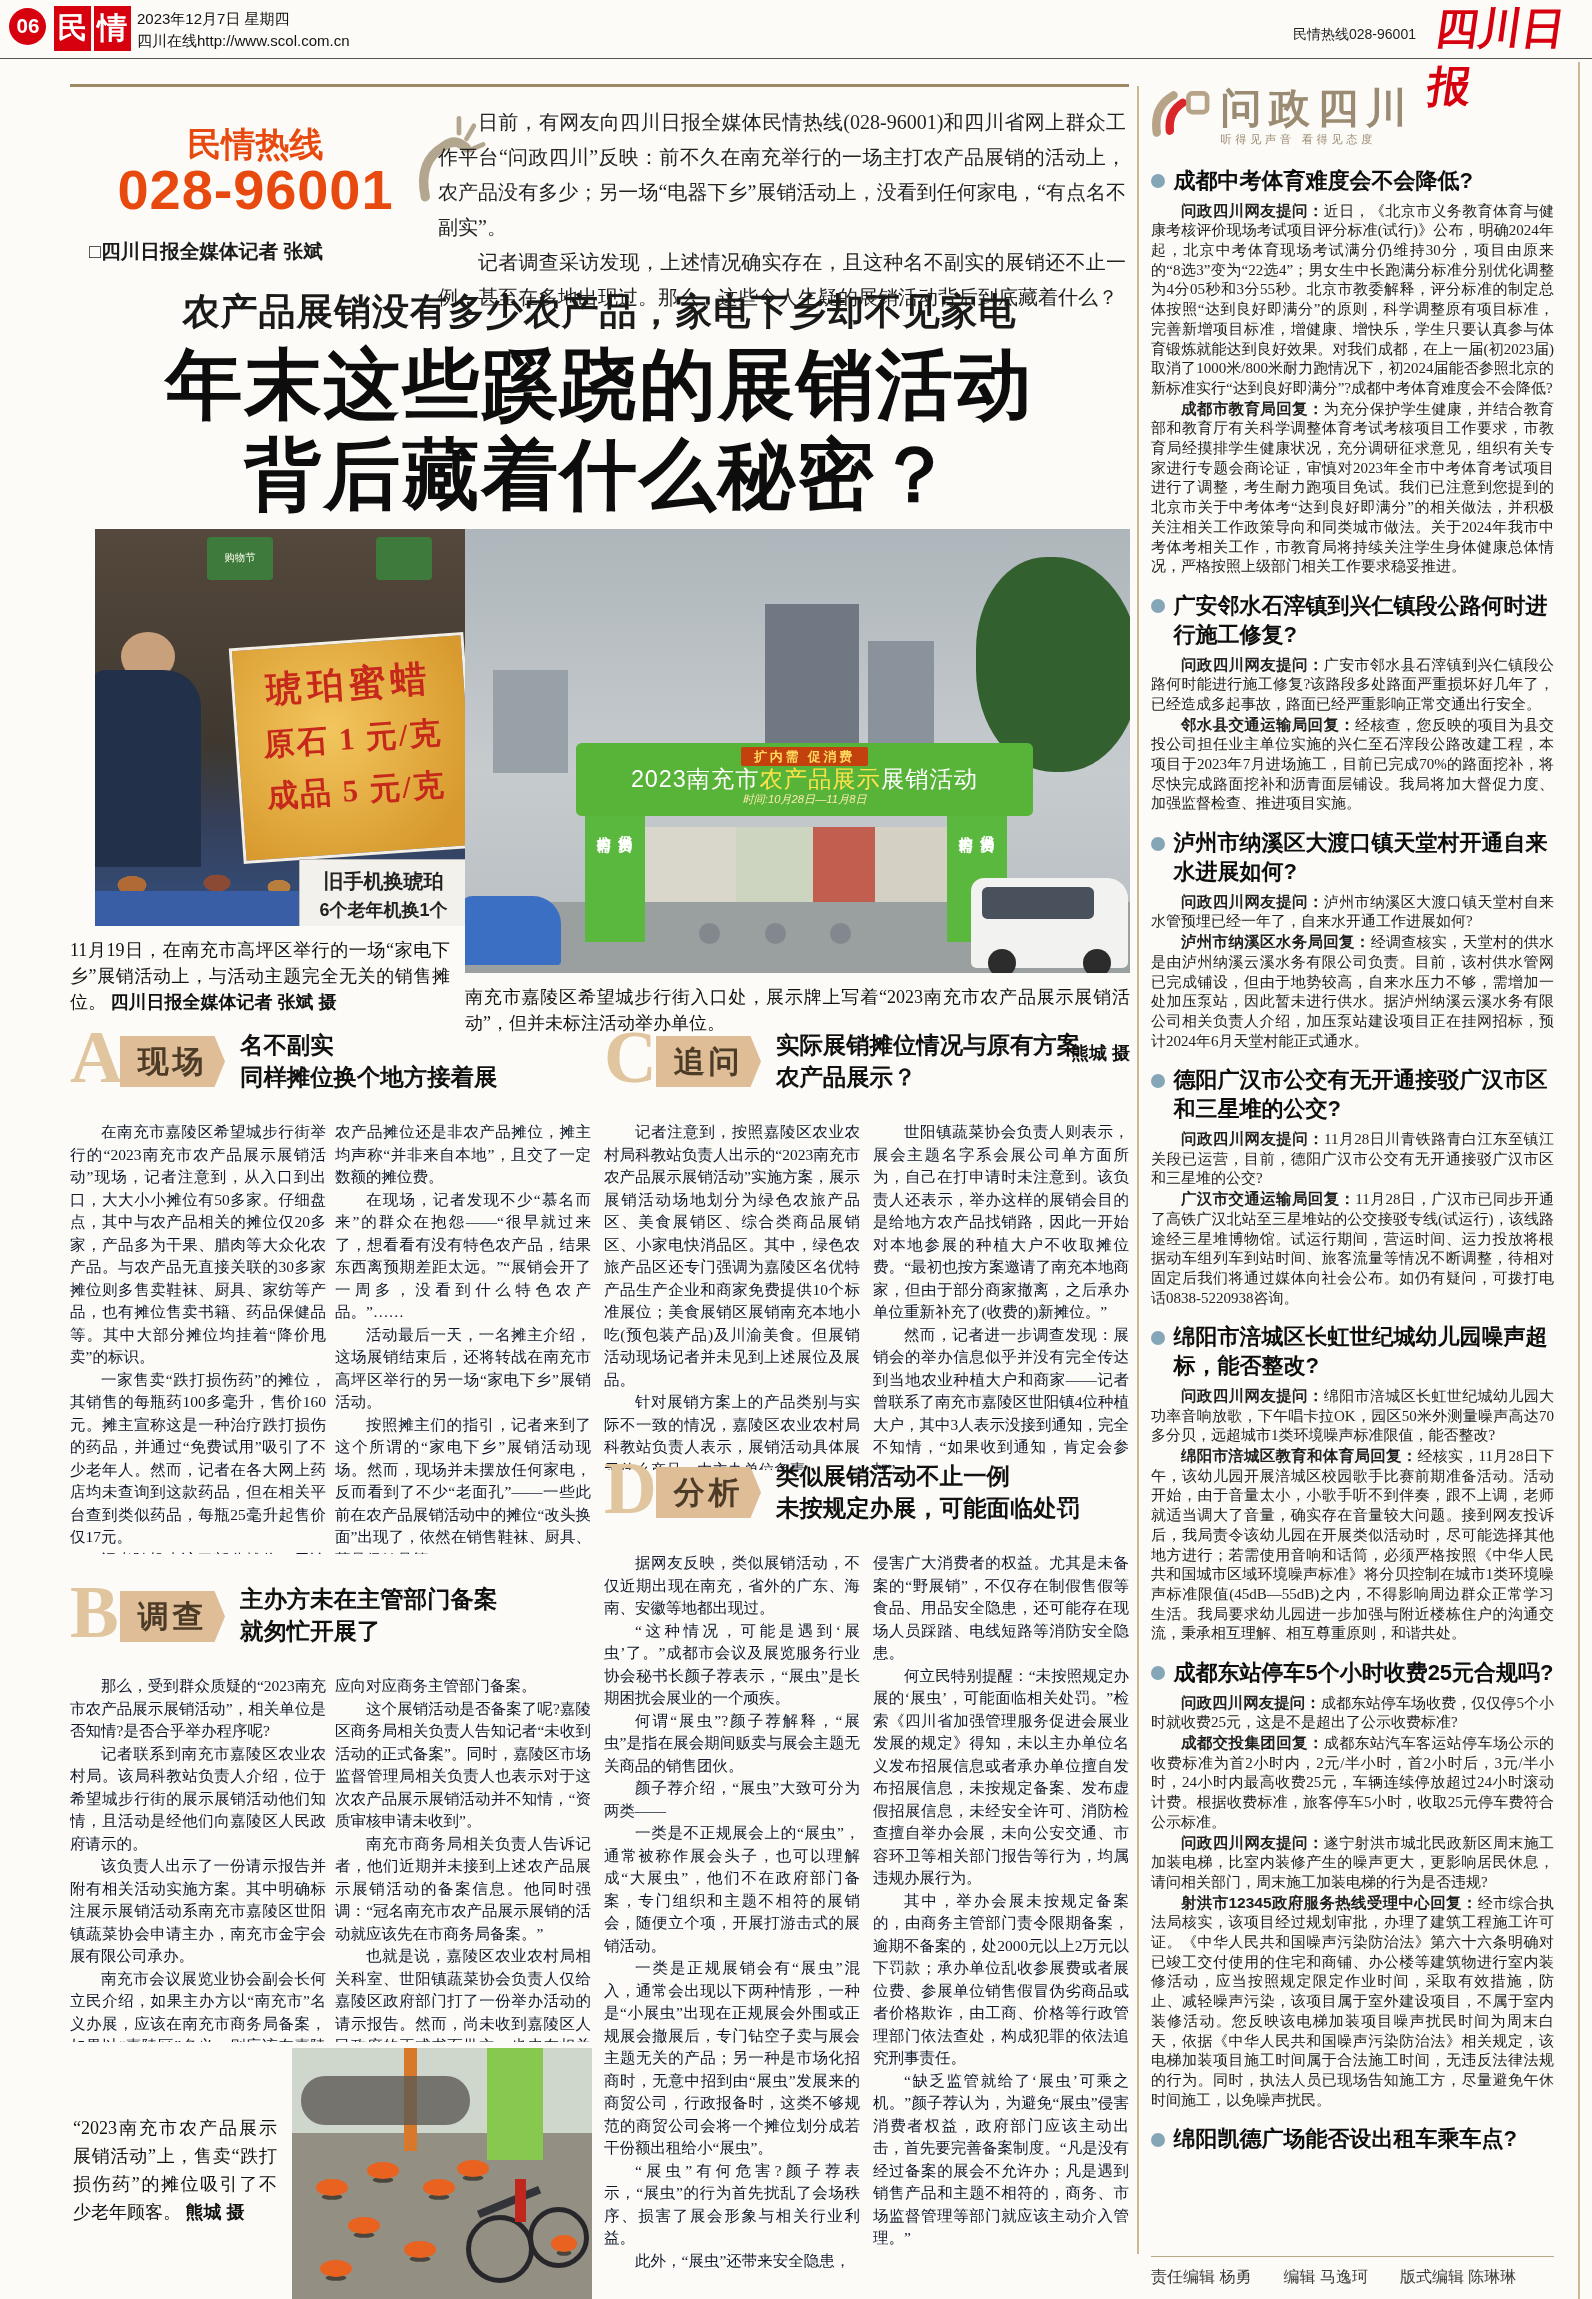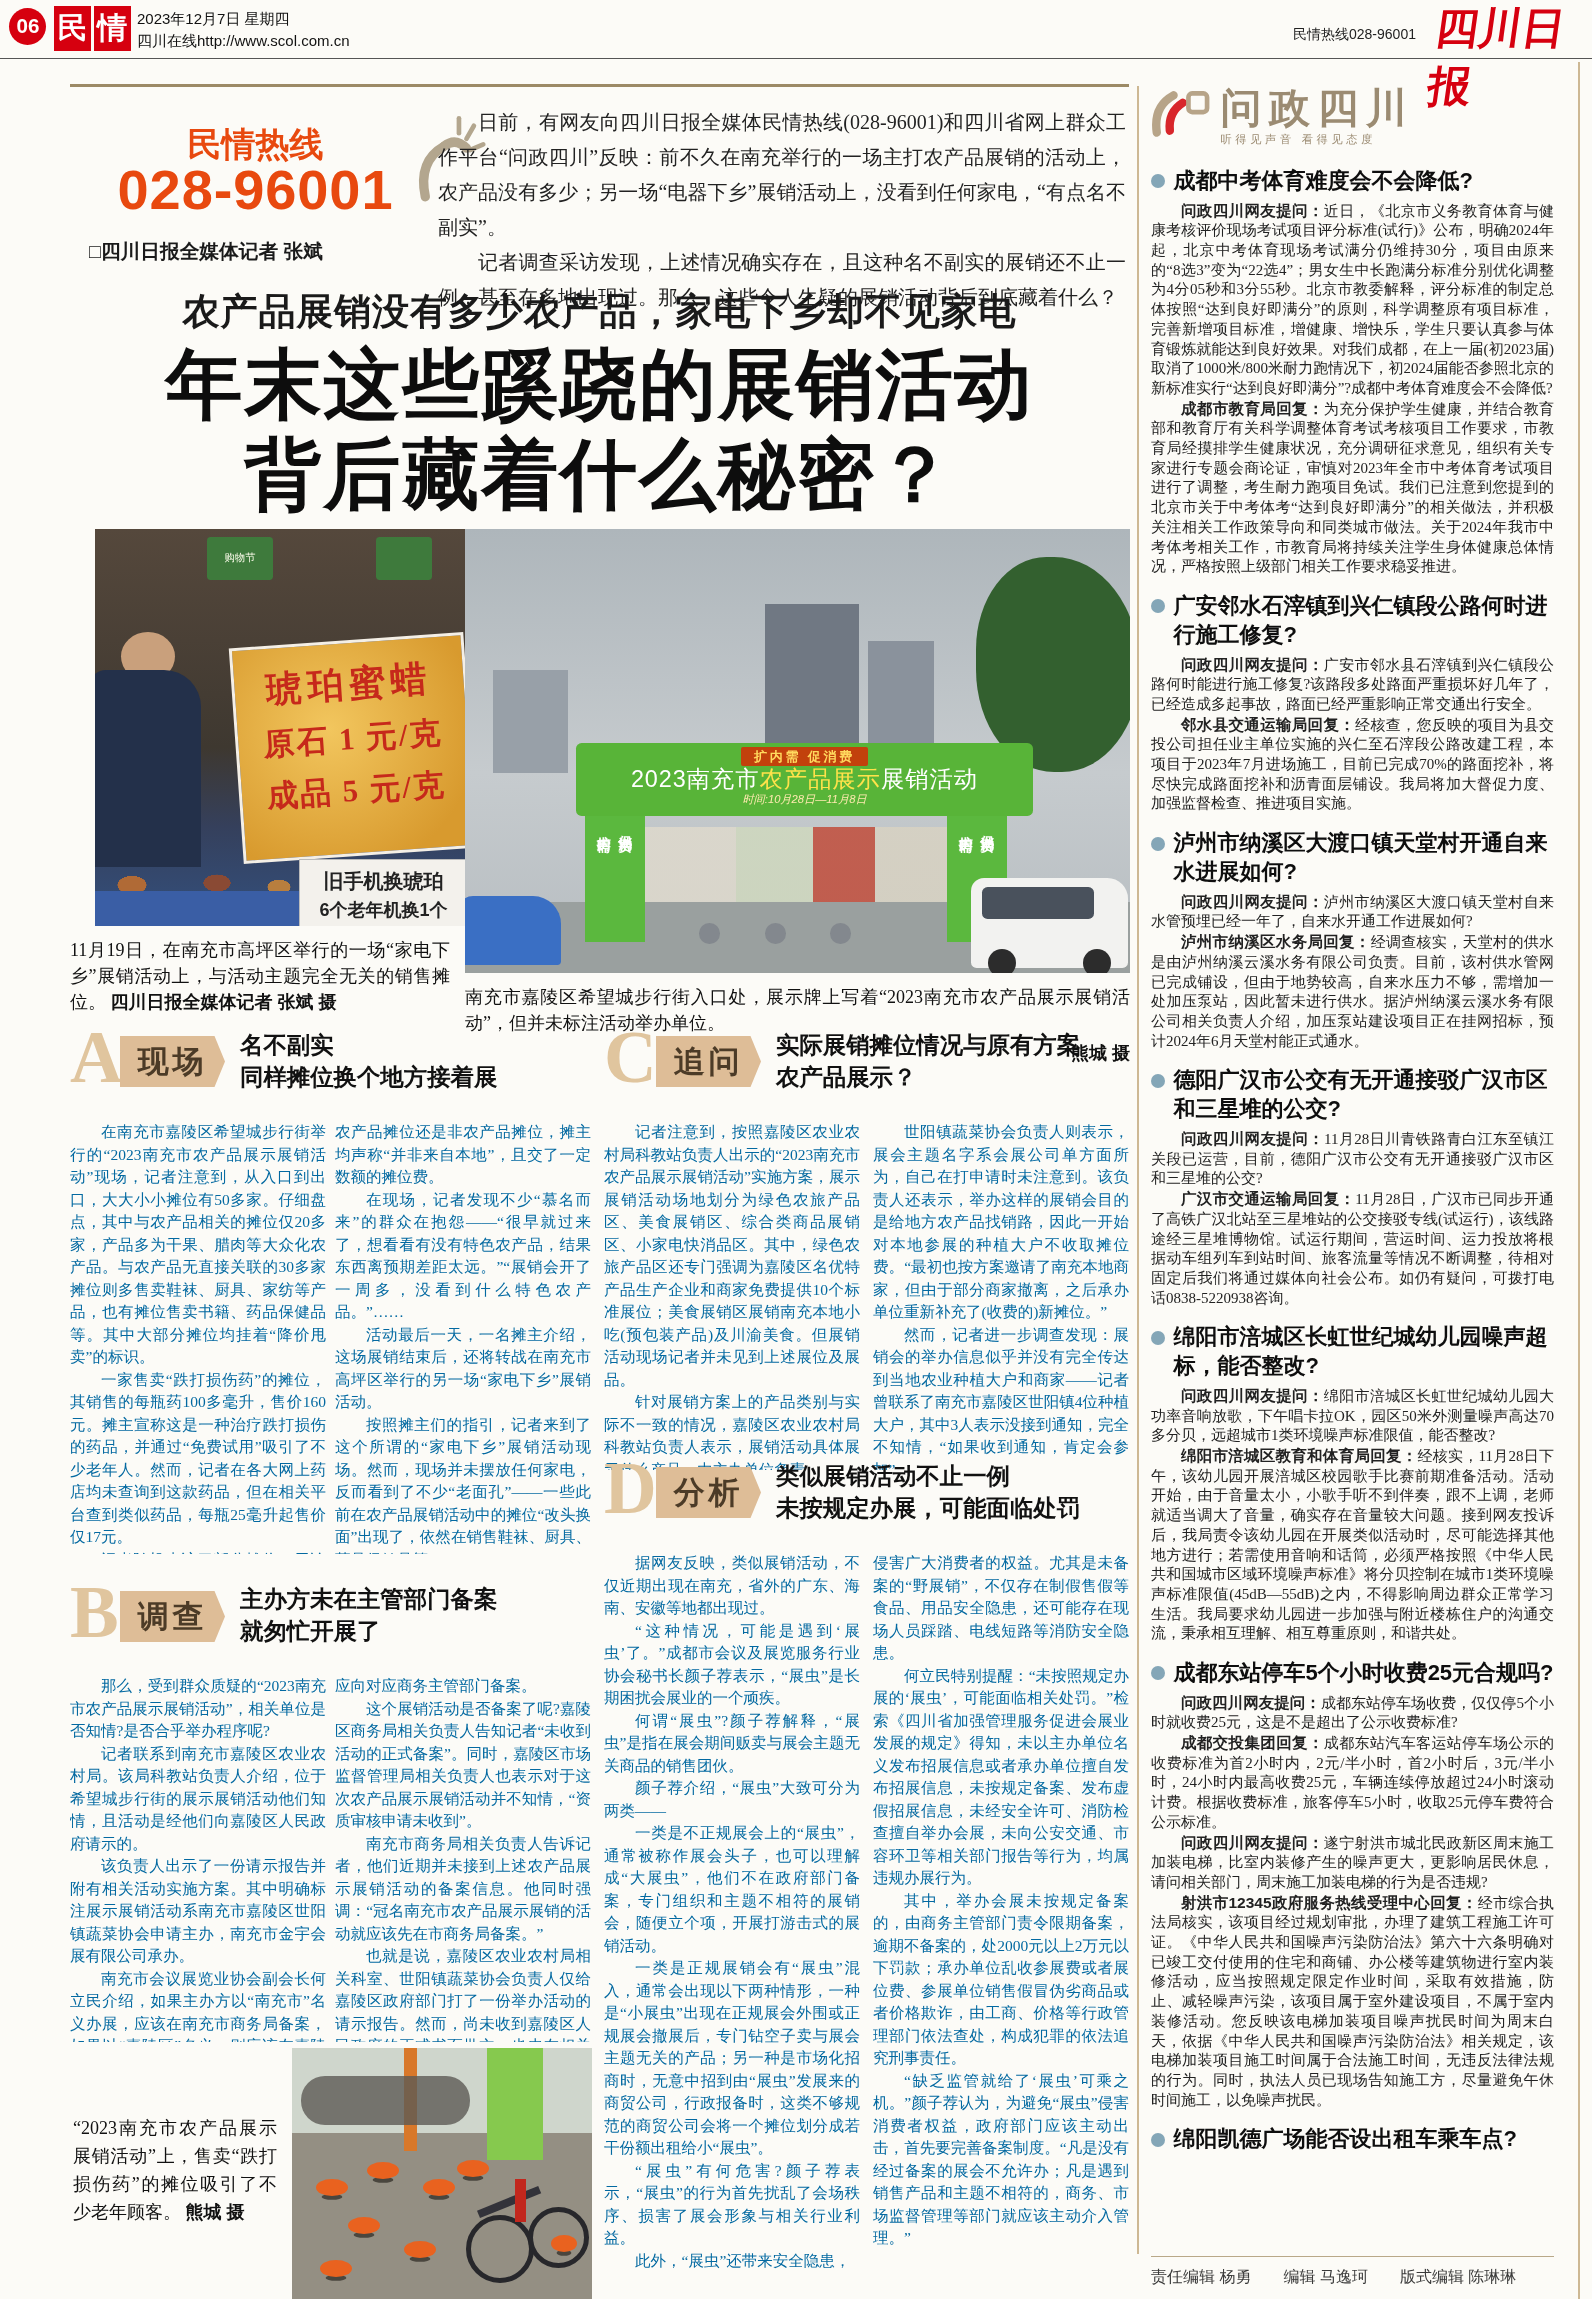--- a/index.html
+++ b/index.html
@@ -96,21 +96,21 @@
   .stool{width:32px;height:17px;background:#e9621f;border-radius:50%;box-shadow:0 9.4px 0 -5.6px #4a463e;}
   .bike-wheel{width:58px;height:58px;border:5.6px solid #27272b;border-radius:50%;background:transparent;}
   .bike-frame{left:184px;top:150px;width:66px;height:7.5px;background:#33333a;transform:rotate(-22deg);}
   .cap3{left:73px;top:2114px;width:204px;font-size:18px;line-height:28px;}
   
   .sec-letter{font-family:"Liberation Serif",serif;font-size:73px;font-weight:bold;color:#e0c59e;line-height:73px;}
   .badge{width:105px;height:51px;background:#debd97;color:#4c3b27;font-size:31px;font-weight:bold;
     font-family:"Liberation Serif",serif;display:flex;align-items:center;justify-content:center;letter-spacing:3.7px;
     clip-path:polygon(0 0,90% 0,100% 50%,90% 100%,0 100%);}
   .sec-title{font-size:23.4px;font-weight:bold;line-height:32px;color:#111;}
-  .col{font-family:"Liberation Serif",serif;font-size:15.5px;line-height:22.5px;text-align:justify;color:#0369a1;}
+  .col{font-family:"Liberation Serif",serif;font-size:15.5px;line-height:22.5px;text-align:justify;color:#0f172a;}
   .col p{margin:0;text-indent:2em;}
   .col.cont p:first-child{text-indent:0;}
   .colbox{overflow:hidden;}
   
   .right-col{left:1151px;top:86px;width:403px;height:2166px;overflow:hidden;}
   .wz-logo{display:flex;align-items:flex-start;gap:9.4px;margin-bottom:19px;}
   .wz-logo-text{font-size:41px;font-weight:bold;color:#9b8b72;letter-spacing:7.5px;line-height:45px;font-family:"Liberation Serif",serif;}
   .wz-tagline{font-size:11.2px;color:#9b8b72;letter-spacing:3.7px;margin-top:1px;}
   .wz-q{display:flex;gap:8.4px;margin:14px 0 5.6px 0;font-size:22px;font-weight:bold;line-height:29px;color:#0e0e0e;}
   .wz-dot{flex:0 0 14px;width:14px;height:14px;border-radius:50%;background:#84a6b7;margin-top:8.4px;}

